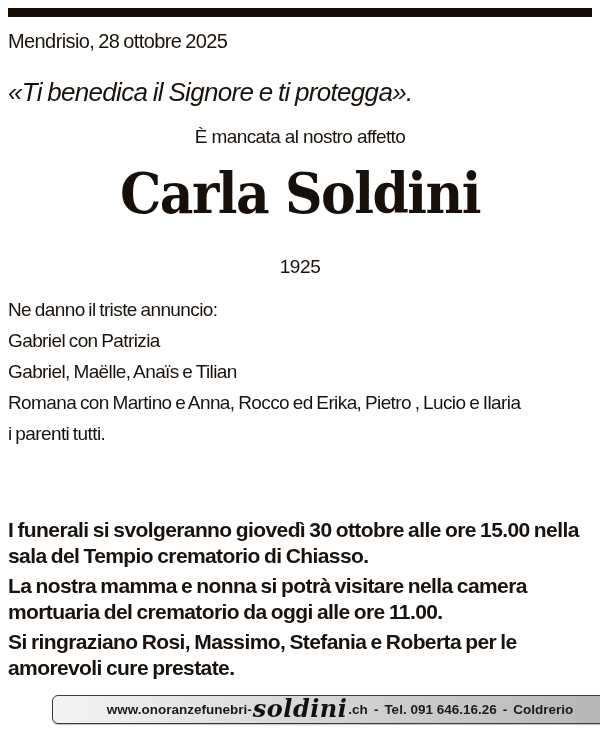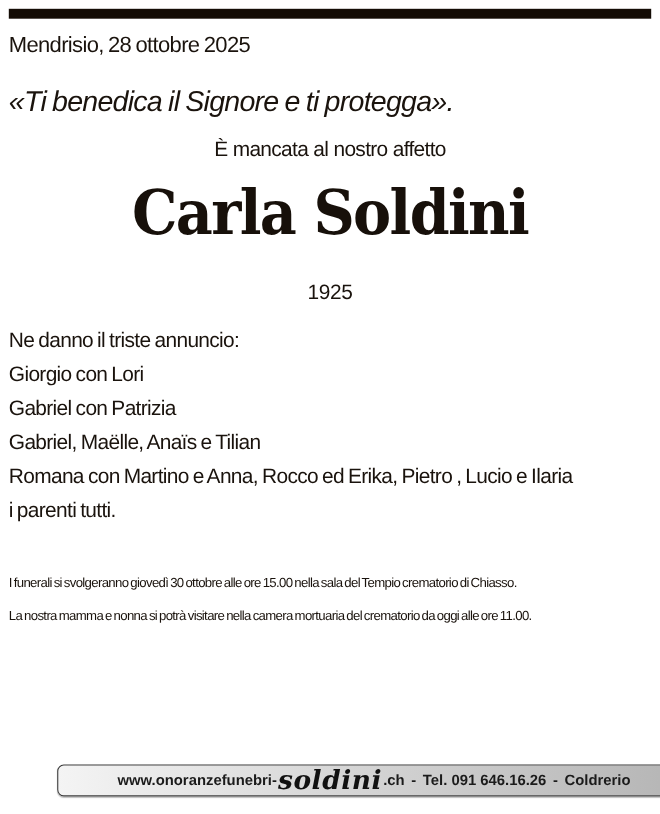--- a/index.html
+++ b/index.html
@@ -82,24 +82,25 @@
       white-space: nowrap;
     }
     .notices {
       position: absolute;
       left: 8px;
       top: 517px;
       width: 585px;
     }
     .notice {
       margin: 0 0 4px 0;
-      font-size: 12px;
+      font-size: 21px;
       line-height: 26px;
       letter-spacing: -0.6px;
       word-spacing: -1px;
+      font-weight: bold;
     }
     .banner {
       position: absolute;
       left: 12px;
       top: 695px;
       width: 574px;
       height: 27px;
       border: 1px solid #3a3a3a;
       border-radius: 6px;
       background: linear-gradient(to right, #f4f4f4 0%, #d6d6d6 45%, #b4b4b4 100%);
@@ -135,30 +136,30 @@
 
 <div class="line dateline">Mendrisio, 28 ottobre 2025</div>
 <div class="line quote">«Ti benedica il Signore e ti protegga».</div>
 
 <div class="center intro">È mancata al nostro affetto</div>
 <div class="center name">Carla Soldini</div>
 <div class="center year">1925</div>
 
 <ul class="family-list">
   <li>Ne danno il triste annuncio:</li>
-  <li>Giorgio con Lori</li>
   <li>Gabriel con Patrizia</li>
   <li>Gabriel, Maëlle, Anaïs e Tilian</li>
   <li>Romana con Martino e Anna, Rocco ed Erika, Pietro , Lucio e Ilaria</li>
   <li>i parenti tutti.</li>
 </ul>
 
 <div class="notices">
   <p class="notice">I funerali si svolgeranno giovedì 30 ottobre alle ore 15.00 nella sala del Tempio crematorio di Chiasso.</p>
   <p class="notice">La nostra mamma e nonna si potrà visitare nella camera mortuaria del crematorio da oggi alle ore 11.00.</p>
+  <p class="notice">Si ringraziano Rosi, Massimo, Stefania e Roberta per le amorevoli cure prestate.</p>
 </div>
 
 <div class="banner">
   <span>www.onoranzefunebri-</span>
   <span class="brand">soldini</span>
   <span>.ch</span>
   <span class="sep">-</span>
   <span>Tel.  091 646.16.26</span>
   <span class="sep">-</span>
   <span>Coldrerio</span>

